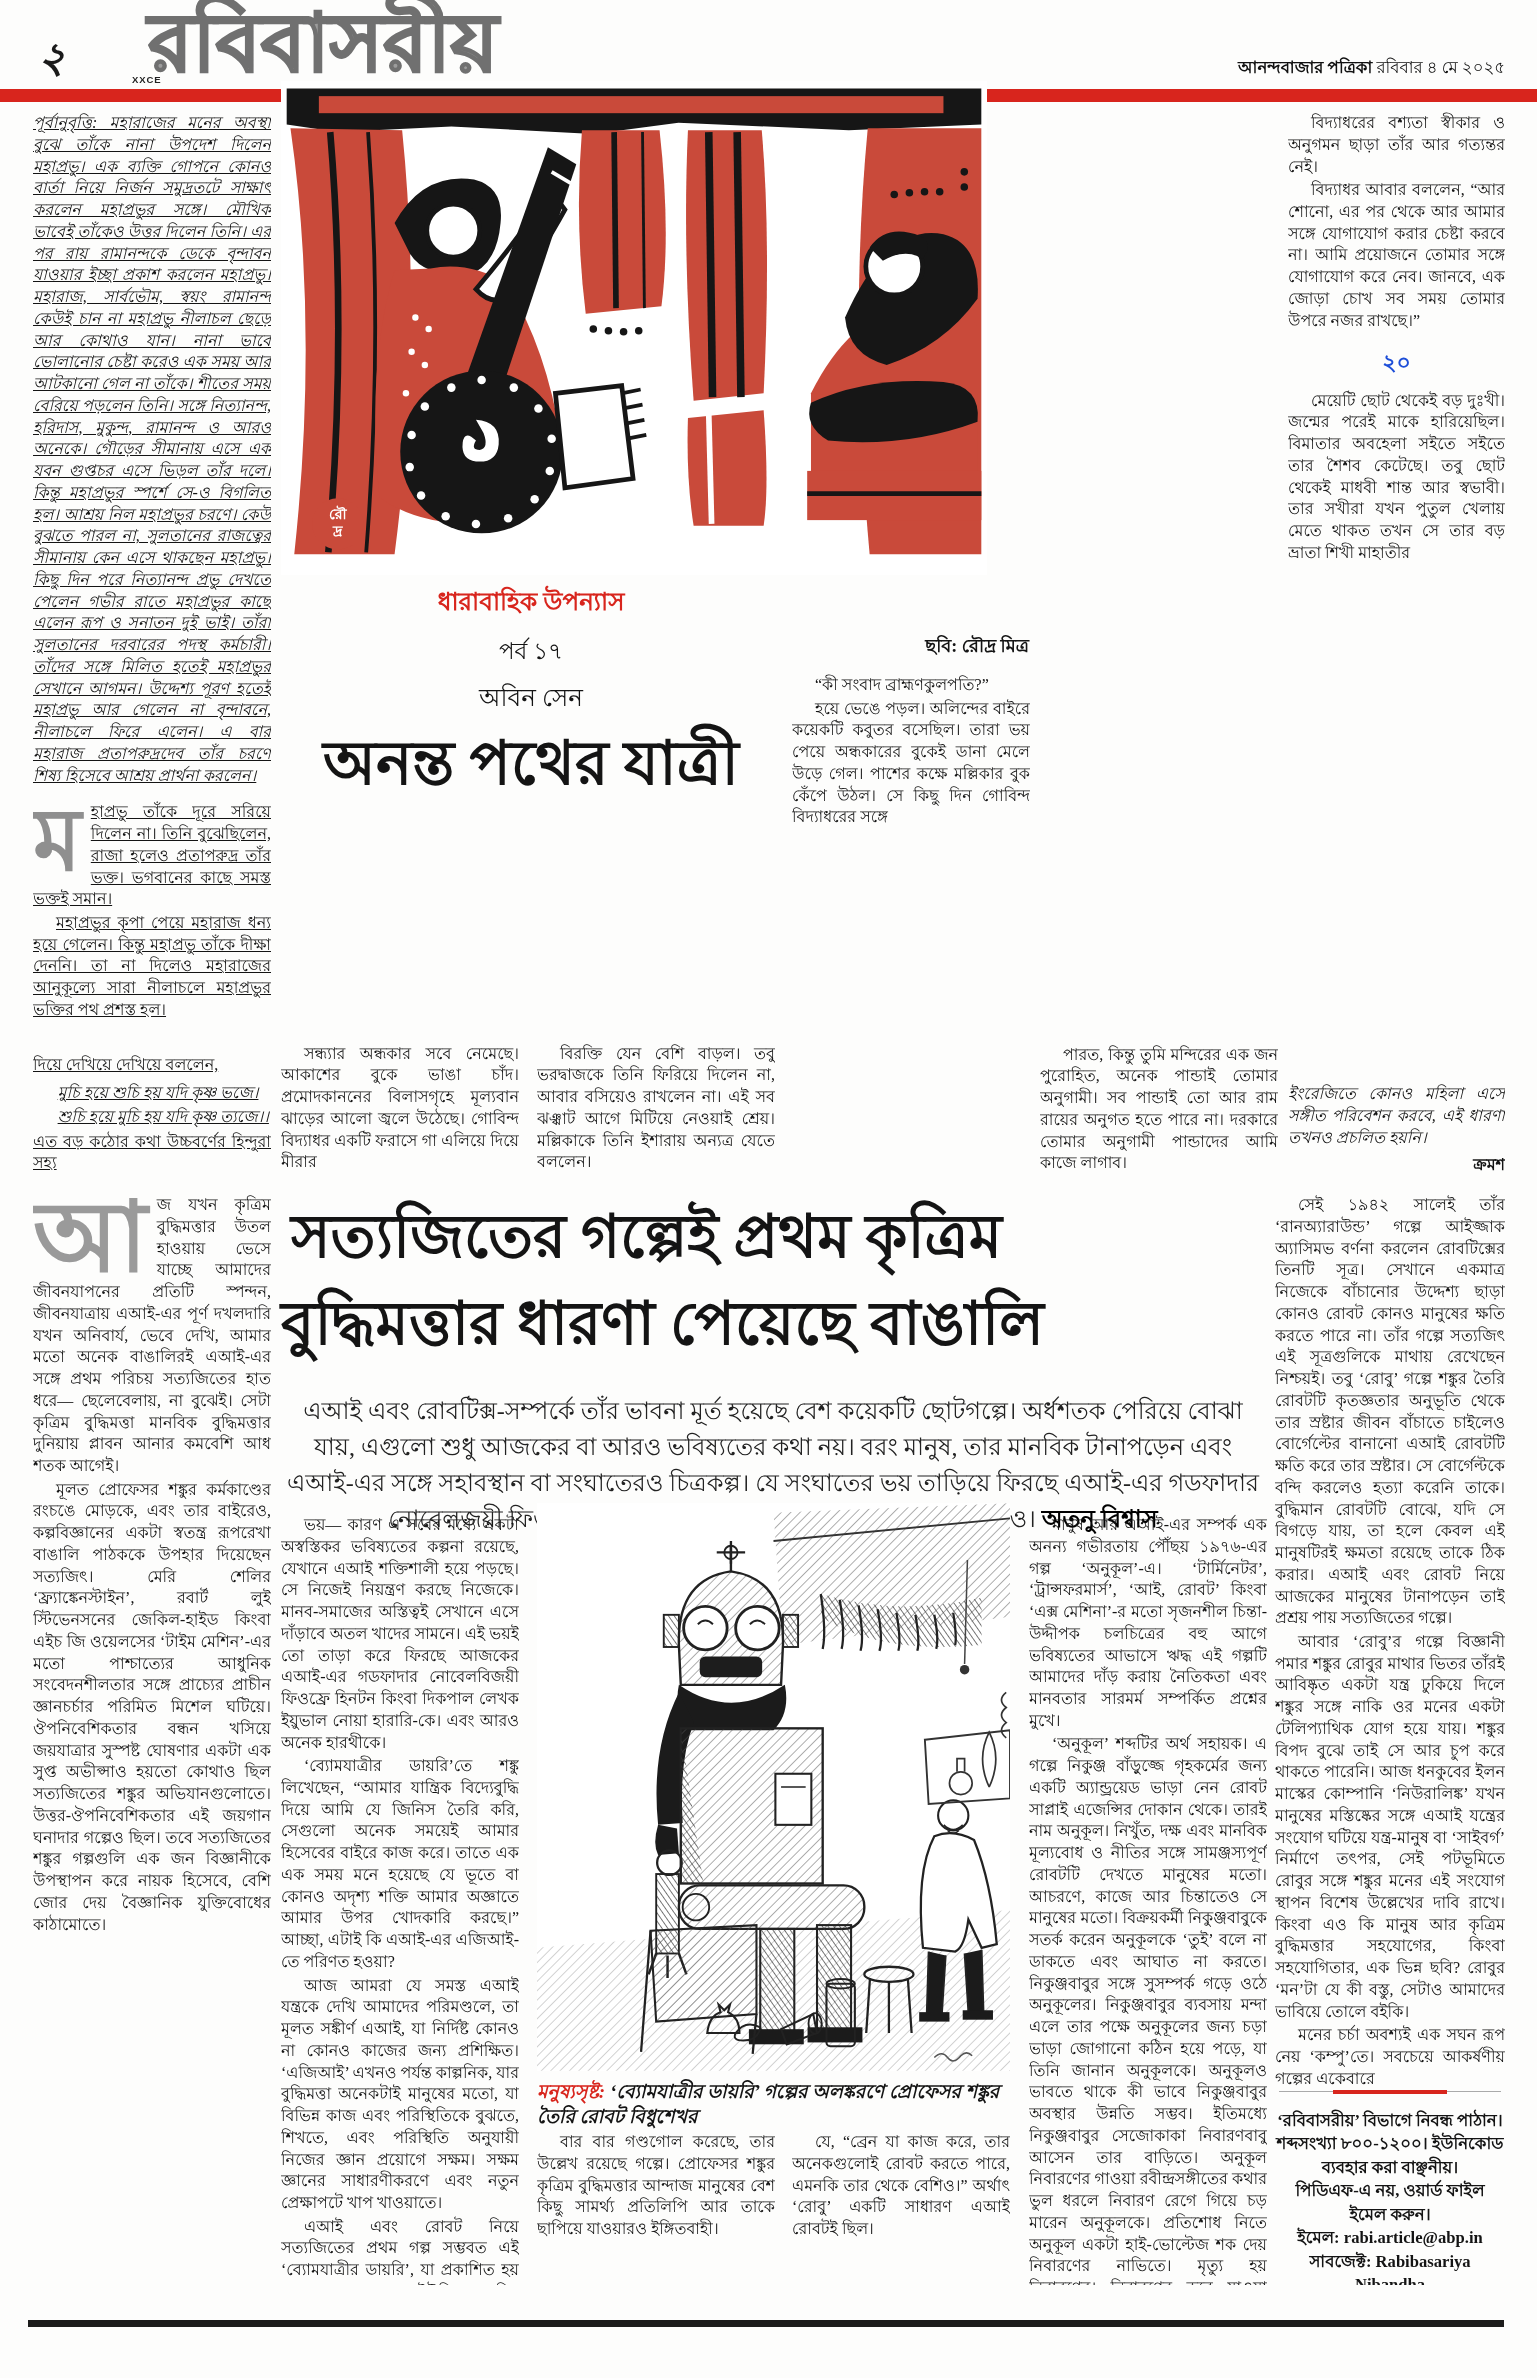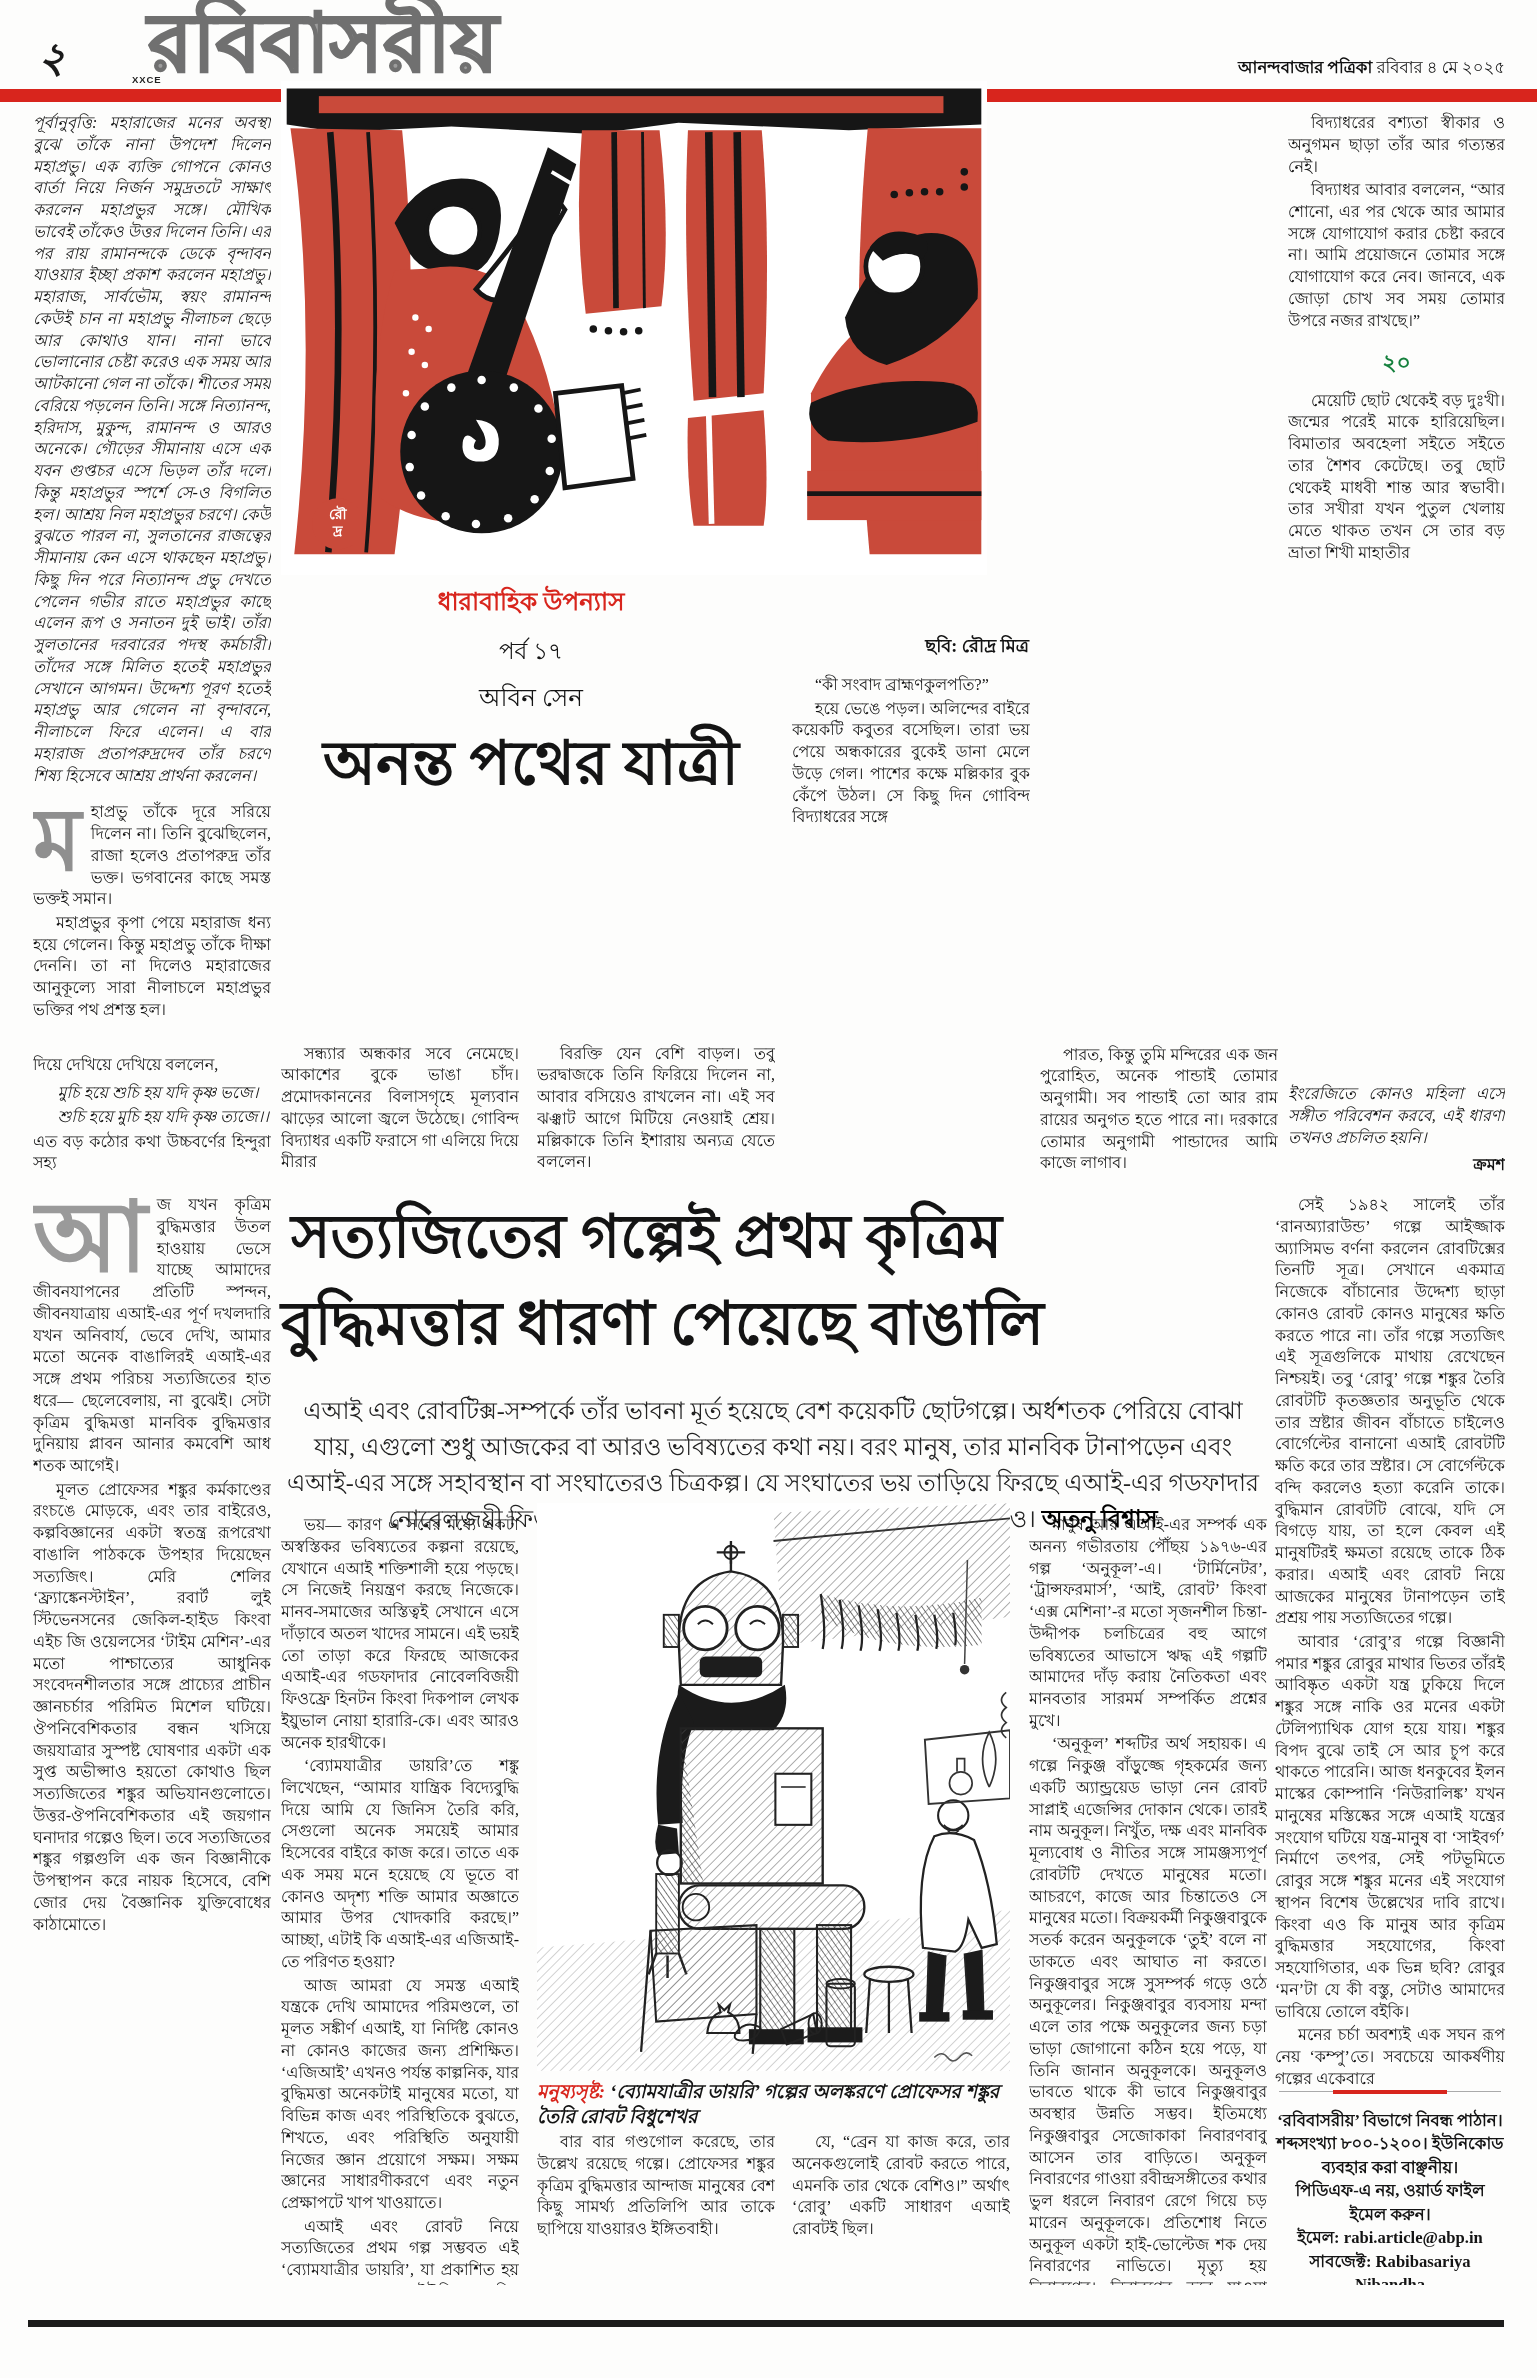--- a/index.html
+++ b/index.html
@@ -24,21 +24,21 @@
   .col p.bp.noind{text-indent:0;}
   .bottomflex{display:flex;flex-direction:column;justify-content:flex-end;}
   .stackflex{display:flex;flex-direction:column;}
   .recap{font-style:italic;text-indent:0 !important;}
   .dropcap{
     float:left;font-size:87px;line-height:.78;color:#8f8f8f;font-weight:bold;
     padding:5.7px 9.5px 0 0;
   }
   .verse{font-style:italic;text-align:left;margin:5.7px 0 0 24.6px;text-indent:0;}
   .verse div{margin:0 0 2.8px 0;}
-  .sectionno{color:#15803d;font-weight:bold;font-size:22px;text-align:center;margin:15px 0 11.4px 0;text-indent:0;}
+  .sectionno{color:#1d4ed8;font-weight:bold;font-size:22px;text-align:center;margin:15px 0 11.4px 0;text-indent:0;}
   .continued{text-align:right;font-weight:bold;margin-top:3.8px;}
   
   .novelhead{left:281px;top:583px;width:500px;text-align:center;}
   .kicker{color:#d8251d;font-weight:bold;font-size:24.6px;margin-bottom:9.5px;}
   .part{font-size:23px;margin-bottom:7.6px;}
   .novelauthor{font-size:24.6px;margin-bottom:13.2px;}
   .novelheadline{font-size:61px;font-weight:bold;line-height:1.05;white-space:nowrap;}
   .credit{left:800px;top:632px;width:229px;text-align:right;font-weight:bold;font-size:18px;}
   
   .feathead{left:281px;top:1194px;width:731px;text-align:center;}
@@ -61,21 +61,21 @@
 
 <div class="abs pageno">২</div>
 <div class="abs edcode">XXCE</div>
 <div class="abs redbar"></div>
 <div class="abs masthead">রবিবাসরীয়</div>
 <div class="abs dateline">
   <b>আনন্দবাজার পত্রিকা</b>
   <span>রবিবার ৪ মে ২০২৫</span>
 </div>
 
-<div class="col stackflex" style="left:33px;top:112px;width:238px;height:1064px;">
+<div class="col stackflex" style="left:33px;top:112px;width:238px;height:1064px;text-decoration:underline;">
   <p class="bp recap">পূর্বানুবৃত্তি: মহারাজের মনের অবস্থা বুঝে তাঁকে নানা উপদেশ দিলেন মহাপ্রভু। এক ব্যক্তি গোপনে কোনও বার্তা নিয়ে নির্জন সমুদ্রতটে সাক্ষাৎ করলেন মহাপ্রভুর সঙ্গে। মৌখিক ভাবেই তাঁকেও উত্তর দিলেন তিনি। এর পর রায় রামানন্দকে ডেকে বৃন্দাবন যাওয়ার ইচ্ছা প্রকাশ করলেন মহাপ্রভু। মহারাজ, সার্বভৌম, স্বয়ং রামানন্দ কেউই চান না মহাপ্রভু নীলাচল ছেড়ে আর কোথাও যান। নানা ভাবে ভোলানোর চেষ্টা করেও এক সময় আর আটকানো গেল না তাঁকে। শীতের সময় বেরিয়ে পড়লেন তিনি। সঙ্গে নিত্যানন্দ, হরিদাস, মুকুন্দ, রামানন্দ ও আরও অনেকে। গৌড়ের সীমানায় এসে এক যবন গুপ্তচর এসে ভিড়ল তাঁর দলে। কিন্তু মহাপ্রভুর স্পর্শে সে-ও বিগলিত হল। আশ্রয় নিল মহাপ্রভুর চরণে। কেউ বুঝতে পারল না, সুলতানের রাজত্বের সীমানায় কেন এসে থাকছেন মহাপ্রভু। কিছু দিন পরে নিত্যানন্দ প্রভু দেখতে পেলেন গভীর রাতে মহাপ্রভুর কাছে এলেন রূপ ও সনাতন দুই ভাই। তাঁরা সুলতানের দরবারের পদস্থ কর্মচারী। তাঁদের সঙ্গে মিলিত হতেই মহাপ্রভুর সেখানে আগমন। উদ্দেশ্য পূরণ হতেই মহাপ্রভু আর গেলেন না বৃন্দাবনে, নীলাচলে ফিরে এলেন। এ বার মহারাজ প্রতাপরুদ্রদেব তাঁর চরণে শিষ্য হিসেবে আশ্রয় প্রার্থনা করলেন।</p>
   <p class="bp noind" style="margin-top:13.2px;">
     <span class="dropcap">ম</span><span>হাপ্রভু তাঁকে দূরে সরিয়ে দিলেন না। তিনি বুঝেছিলেন, রাজা হলেও প্রতাপরুদ্র তাঁর ভক্ত। ভগবানের কাছে সমস্ত ভক্তই সমান।</span>
   </p>
   <div>
       <p class="bp">মহাপ্রভুর কৃপা পেয়ে মহারাজ ধন্য হয়ে গেলেন। কিন্তু মহাপ্রভু তাঁকে দীক্ষা দেননি। তা না দিলেও মহারাজের আনুকূল্যে সারা নীলাচলে মহাপ্রভুর ভক্তির পথ প্রশস্ত হল।</p>
     </div>
   <div style="margin-top:auto;">
     <p class="bp noind">দিয়ে দেখিয়ে দেখিয়ে বললেন,</p>
     <div class="verse">

